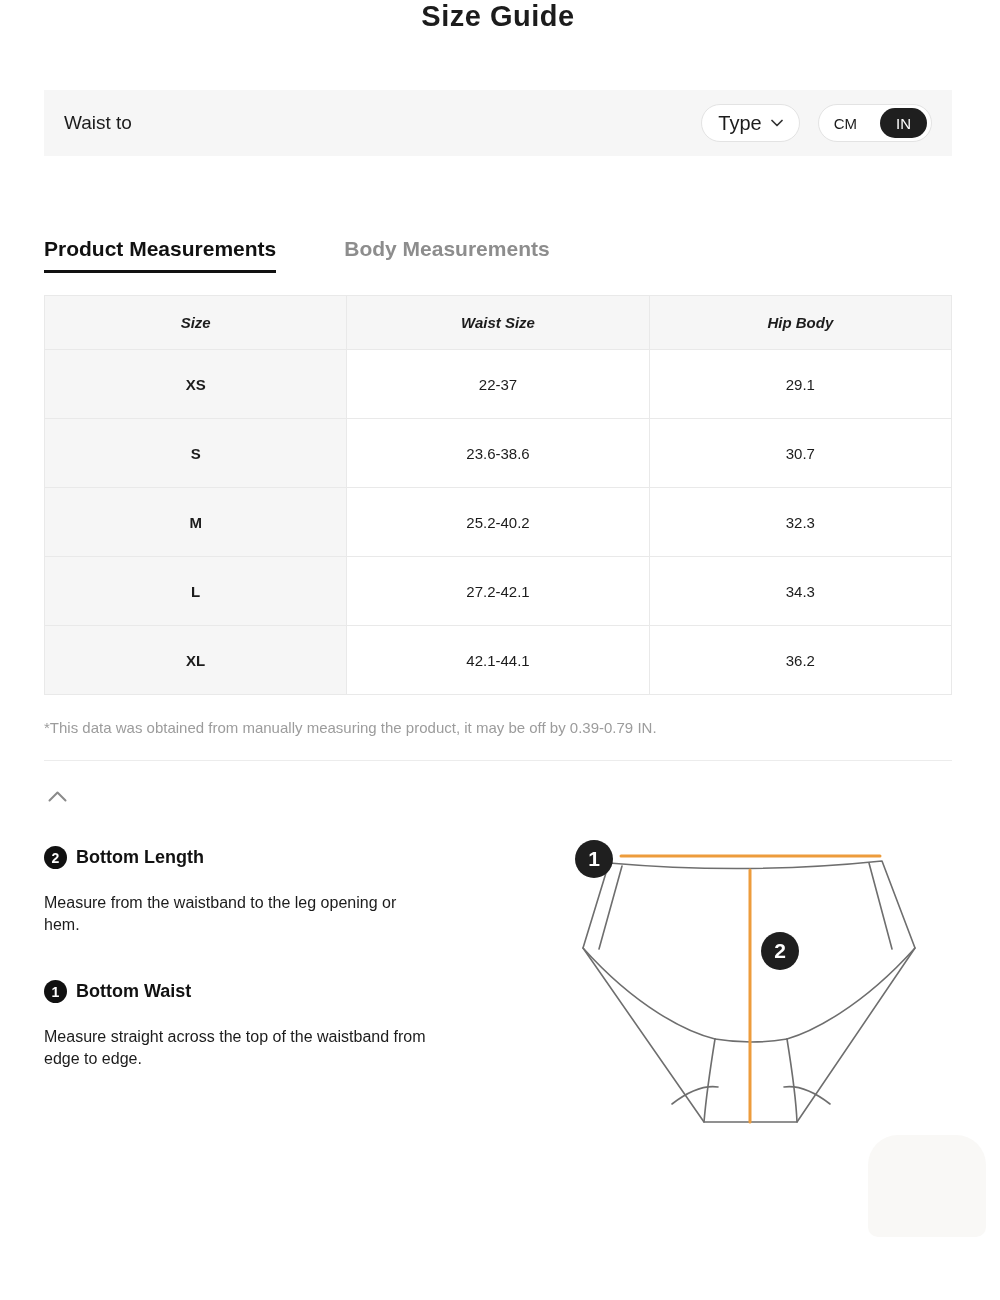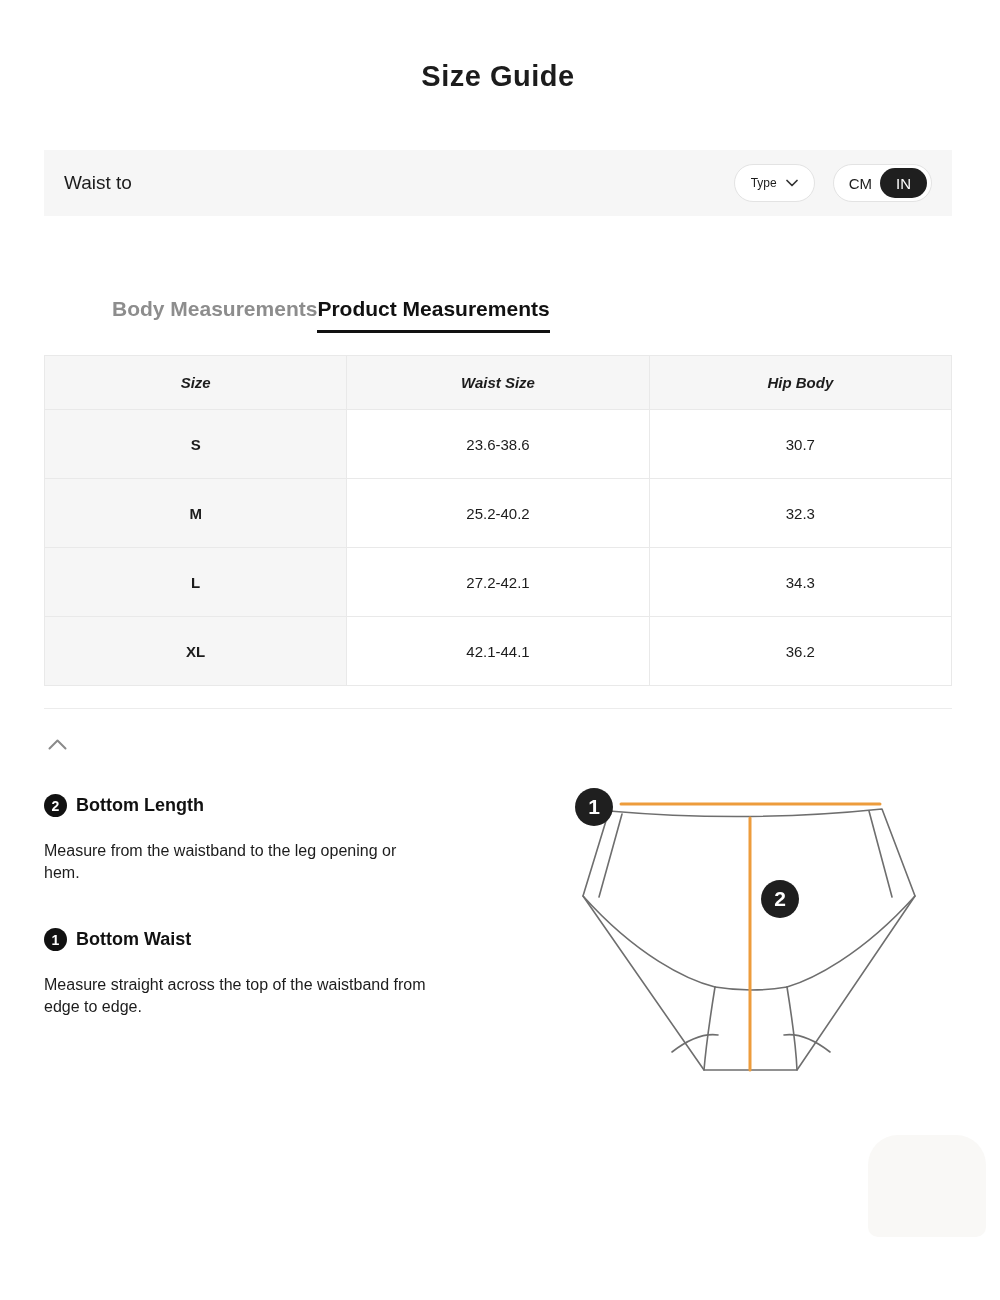--- a/index.html
+++ b/index.html
@@ -3,37 +3,37 @@
 <meta charset="utf-8">
 <style>
   * { margin:0; padding:0; box-sizing:border-box; }
   html,body { width:1000px; height:1300px; }
   body {
     position:relative; overflow:hidden; background:#fff; color:#1c1c1c;
     font-family:"Liberation Sans","DejaVu Sans",sans-serif;
   }
   .page { width:908px; margin-left:44px; }
 
-  h1.title { padding-top:60px; text-align:center; font-size:29px; font-weight:700; letter-spacing:.5px; color:#1c1c1c; }
+  h1.title { text-align:center; font-size:29px; font-weight:700; letter-spacing:.5px; color:#1c1c1c; }
 
   .switch-bar {
     margin-top:57px; height:66px; background:#f6f6f6;
     display:flex; align-items:center; justify-content:space-between; padding:0 20px;
   }
   .switch-label { font-size:19px; color:#1c1c1c; }
   .controls { display:flex; align-items:center; gap:18px; }
   .pill {
     display:inline-flex; align-items:center; height:38px;
     background:#fff; border:1px solid #e3e3e3; border-radius:20px;
-    font-size:12px; color:#1c1c1c; cursor:pointer;
+    font-size:20px; color:#1c1c1c; cursor:pointer;
   }
   .type-pill { padding:0 16px; gap:9px; }
   .type-pill svg { display:block; }
   .unit-toggle { padding:0 4px 0 0; font-size:15px; }
-  .unit-cm { padding:0 8px 0 15px; }
+  .unit-cm { padding:0 23px 0 15px; }
   .unit-in {
     background:#1f1f1f; color:#ffffff; border-radius:16px; height:30px; min-width:47px;
     display:inline-flex; align-items:center; justify-content:center;
   }
 
   .tabs { margin-top:81px; display:flex; align-items:flex-end; }
   .tab { font-size:21px; font-weight:700; padding-bottom:9px; border-bottom:3px solid transparent; cursor:pointer; }
   .tab.active { color:#111; border-bottom-color:#111; }
   .tab.inactive { color:#8d8d8d; margin-left:68px; }
 
@@ -87,34 +87,39 @@
         </svg>
       </button>
       <div class="pill unit-toggle">
         <span class="unit-cm">CM</span>
         <span class="unit-in">IN</span>
       </div>
     </div>
   </div>
 
   <div class="tabs">
+    <div class="tab active">Product Measurements</div>
     <div class="tab inactive">Body Measurements</div>
-    <div class="tab active">Product Measurements</div>
   </div>
 
   <table class="size-table">
     <thead>
       <tr>
         <th>Size</th>
         <th>Waist Size</th>
         <th>Hip Body</th>
       </tr>
     </thead>
     <tbody>
       <tr>
+        <th>XS</th>
+        <td>22-37</td>
+        <td>29.1</td>
+      </tr>
+      <tr>
         <th>S</th>
         <td>23.6-38.6</td>
         <td>30.7</td>
       </tr>
       <tr>
         <th>M</th>
         <td>25.2-40.2</td>
         <td>32.3</td>
       </tr>
       <tr>
@@ -123,20 +128,21 @@
         <td>34.3</td>
       </tr>
       <tr>
         <th>XL</th>
         <td>42.1-44.1</td>
         <td>36.2</td>
       </tr>
     </tbody>
   </table>
 
+  <p class="footnote">*This data was obtained from manually measuring the product, it may be off by 0.39-0.79 IN.</p>
 
   <hr class="divider">
 
   <div class="howto-header">
     <button class="chevron-up-btn">
       <svg width="19" height="11" viewBox="0 0 19 11">
         <polyline points="1.5,9.5 9.5,1.5 17.5,9.5" fill="none" stroke="#8a8a8a" stroke-width="2" stroke-linecap="round" stroke-linejoin="round"></polyline>
       </svg>
     </button>
   </div>

